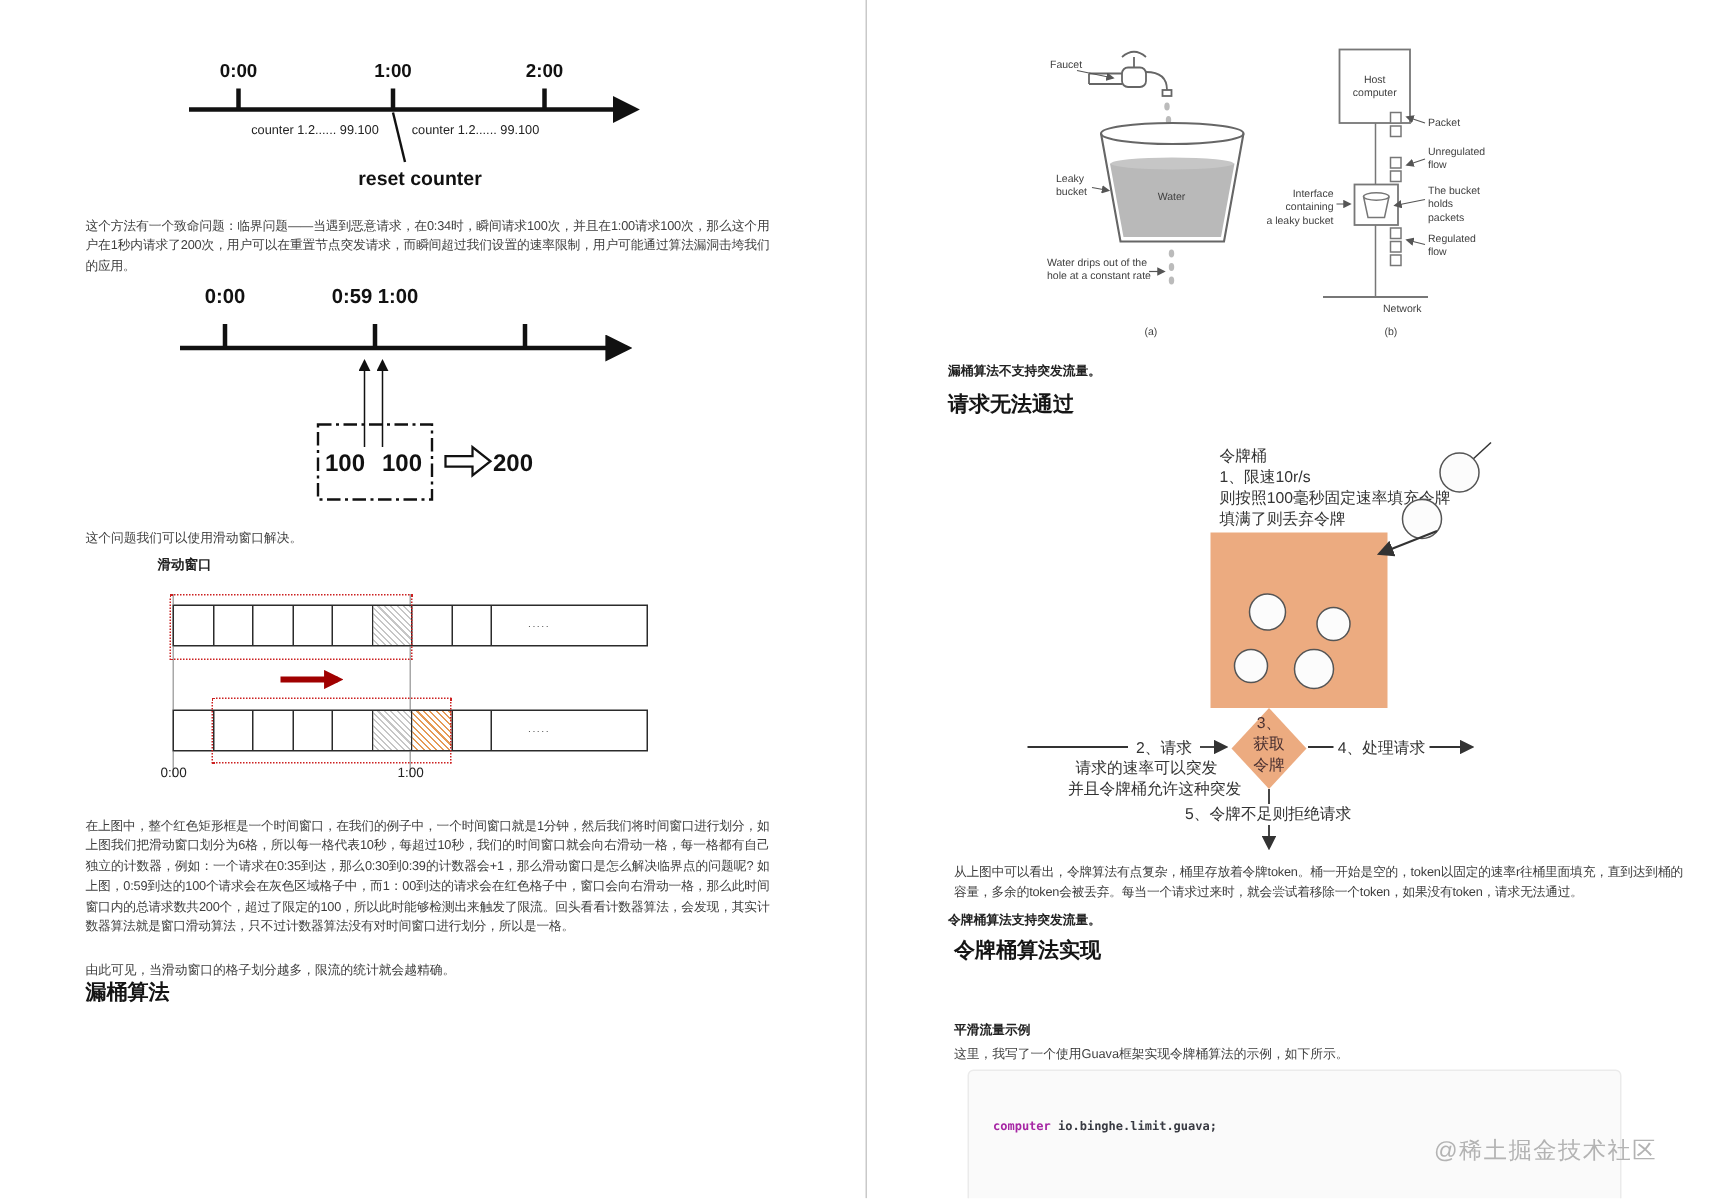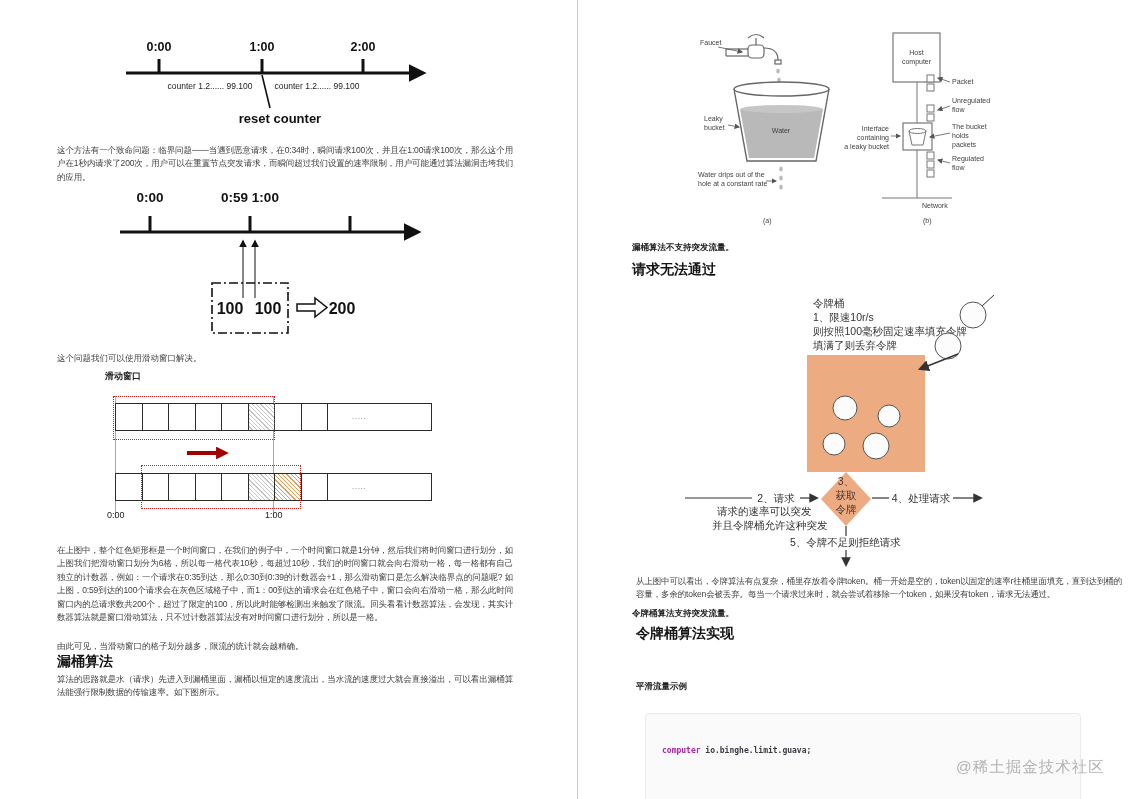--- a/index.html
+++ b/index.html
@@ -135,21 +135,20 @@
     <div class="red-dotted" style="left:36px;top:75px;width:160px;height:44px;"></div>
 
     <div class="sw-label" style="left:2px;top:120px;">0:00</div>
     <div class="sw-label" style="left:160px;top:120px;">1:00</div>
   </div>
 
   <div class="abs para tight" style="left:57px;top:544px;width:456px;">在上图中，整个红色矩形框是一个时间窗口，在我们的例子中，一个时间窗口就是1分钟，然后我们将时间窗口进行划分，如上图我们把滑动窗口划分为6格，所以每一格代表10秒，每超过10秒，我们的时间窗口就会向右滑动一格，每一格都有自己独立的计数器，例如：一个请求在0:35到达，那么0:30到0:39的计数器会+1，那么滑动窗口是怎么解决临界点的问题呢? 如上图，0:59到达的100个请求会在灰色区域格子中，而1：00到达的请求会在红色格子中，窗口会向右滑动一格，那么此时间窗口内的总请求数共200个，超过了限定的100，所以此时能够检测出来触发了限流。回头看看计数器算法，会发现，其实计数器算法就是窗口滑动算法，只不过计数器算法没有对时间窗口进行划分，所以是一格。</div>
   <div class="abs para" style="left:57px;top:640px;width:456px;"> 由此可见，当滑动窗口的格子划分越多，限流的统计就会越精确。</div>
 
   <div class="abs h1" style="left:57px;top:653px;">漏桶算法</div>
-  <div class="abs para tight" style="left:57px;top:673px;width:456px;">算法的思路就是水（请求）先进入到漏桶里面，漏桶以恒定的速度流出，当水流的速度过大就会直接溢出，可以看出漏桶算法能强行限制数据的传输速率。如下图所示。</div>
 
   <svg class="abs" style="left:690px;top:25px;" width="312" height="207">
     <defs>
       <marker id="ah3" viewBox="0 0 10 10" refX="8" refY="5" markerWidth="7" markerHeight="7" orient="auto-start-reverse">
           <path d="M0,0L10,5L0,10z" fill="#555"></path>
         </marker>
     </defs>
 
     <g stroke="#666" fill="none" stroke-width="1.2">
       <line x1="36" y1="24" x2="58" y2="24"></line>
@@ -258,20 +257,21 @@
     <text class="tk-t" x="72" y="236">并且令牌桶允许这种突发</text>
     <line x1="206" y1="233" x2="206" y2="243" stroke="#333" stroke-width="1.2"></line>
     <text class="tk-t" x="150" y="253">5、令牌不足则拒绝请求</text>
     <line x1="206" y1="257" x2="206" y2="272" stroke="#333" stroke-width="1.2" marker-end="url(#ah4)"></line>
   </svg>
 
   <div class="abs para tight" style="left:636px;top:575px;width:486px;">从上图中可以看出，令牌算法有点复杂，桶里存放着令牌token。桶一开始是空的，token以固定的速率r往桶里面填充，直到达到桶的容量，多余的token会被丢弃。每当一个请求过来时，就会尝试着移除一个token，如果没有token，请求无法通过。</div>
   <div class="abs note" style="left:600px;top:608px;margin-left:32px;">令牌桶算法支持突发流量。</div>
   <div class="abs h1" style="left:636px;top:625px;">令牌桶算法实现</div>
   <div class="abs note" style="left:636px;top:681px;">平滑流量示例</div>
+  <div class="abs para" style="left:636px;top:696px;width:486px;">这里，我写了一个使用Guava框架实现令牌桶算法的示例，如下所示。</div>
 
   <div class="code">
     <div><span class="kw">computer</span><span> io.binghe.limit.guava;</span></div>
     <div>&nbsp;</div>
     
     
     
     
   </div>
 

